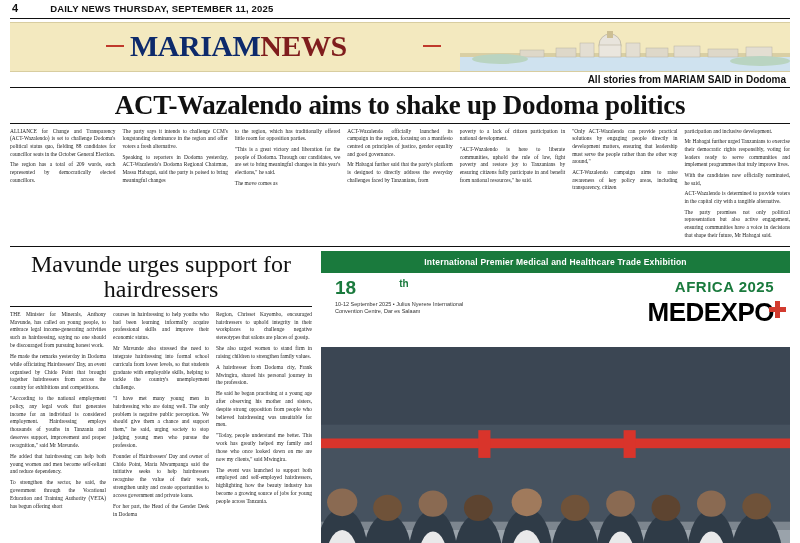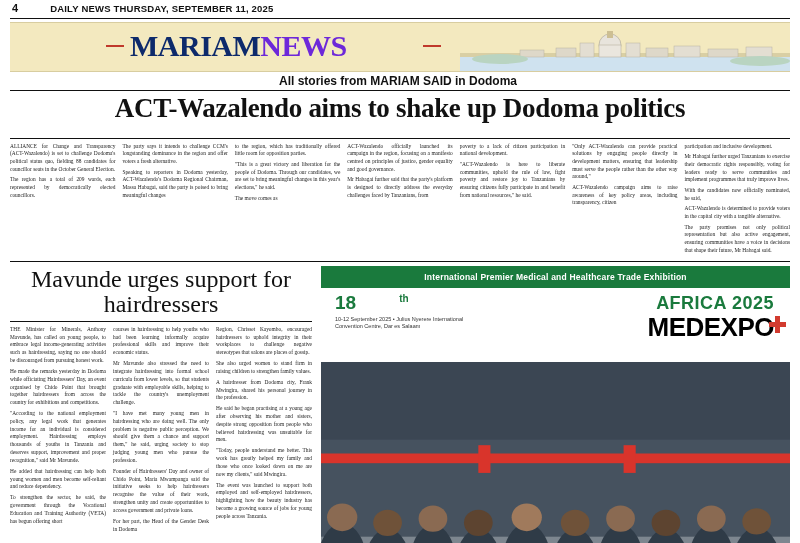--- a/index.html
+++ b/index.html
@@ -67,53 +67,53 @@
     left: 120px;
     top: 6px;
     font-family: "Liberation Serif", serif;
     font-weight: bold;
     font-size: 30px;
     letter-spacing: -0.5px;
     color: #0d2a6b;
     white-space: nowrap;
   }
   .masthead-title .news-red {
-    color: #6d28d9;
+    color: #7f1d1d;
   }
   .dash-left, .dash-right {
     position: absolute;
     top: 22px;
     height: 2px;
     background: #c0392b;
   }
   .dash-left { left: 96px; width: 18px; }
   .dash-right { left: 413px; width: 18px; }
 
   
   .credit {
-    text-align: center;
-    font-family: "Liberation Sans", sans-serif;
-    font-size: 12px;
+    text-align: right;
+    font-family: "Liberation Sans", sans-serif;
+    font-size: 10px;
     font-weight: bold;
     padding: 2px 4px 1px 0;
     color: #111;
   }
 
   
   .lead-rule-top {
     border-top: 1px solid #111;
     margin-top: 1px;
   }
   .lead-headline {
     text-align: center;
     font-family: "Liberation Serif", serif;
     font-weight: bold;
     font-size: 27px;
     line-height: 1.02;
-    padding: 4px 0 15px 0;
+    padding: 4px 0 3px 0;
     letter-spacing: -0.3px;
   }
   .lead-rule-bottom {
     border-bottom: 1px solid #111;
   }
 
   
   .cols7 {
     display: grid;
     grid-template-columns: repeat(7, 1fr);
@@ -210,21 +210,21 @@
     font-size: 5.5px;
     color: #333;
     width: 130px;
     line-height: 1.25;
   }
   .banner-africa {
     position: absolute;
     right: 16px; top: 27px;
     font-family: "Liberation Sans", sans-serif;
     font-weight: bold;
-    font-size: 18px;
+    font-size: 15px;
     color: #1a7a3d;
     letter-spacing: 0.5px;
   }
   .banner-medexpo {
     position: absolute;
     right: 16px; top: 46px;
     font-family: "Liberation Sans", sans-serif;
     font-weight: bold;
     font-size: 26px;
     color: #000000;

